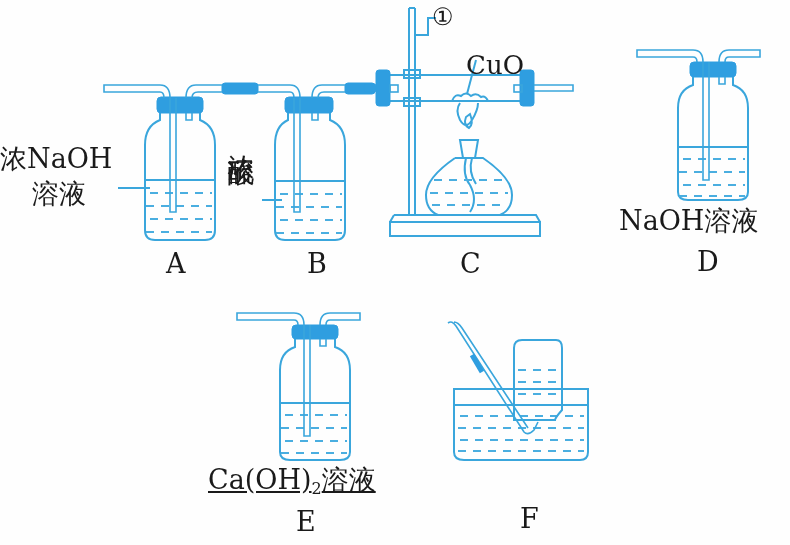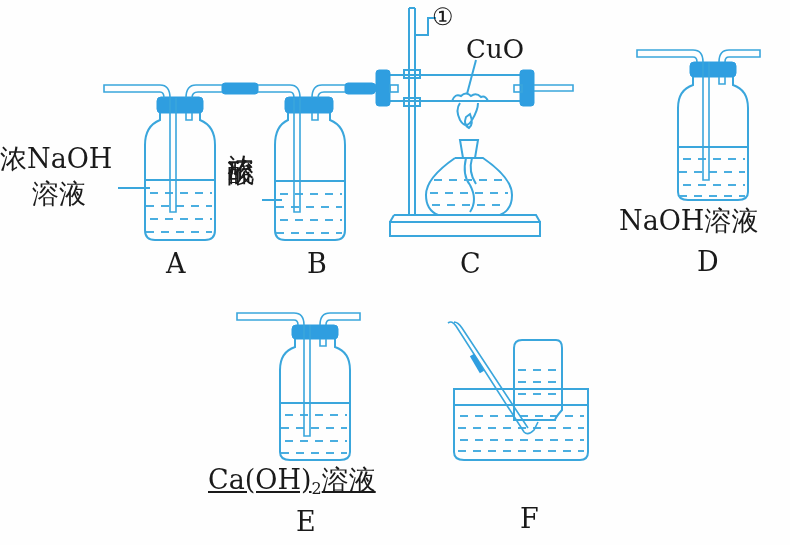--- a/index.html
+++ b/index.html
@@ -142,21 +142,21 @@
   </svg>
 
   <div class="lbl big" style="left:0px;top:145px;">浓NaOH</div>
   <div class="lbl big" style="left:32px;top:180px;">溶液</div>
   <div class="lbl letter" style="left:166px;top:250px;">A</div>
 
   <div class="lbl big vert" style="left:228px;top:133px;">浓硫酸</div>
   <div class="lbl letter" style="left:307px;top:250px;">B</div>
 
   <div class="lbl mid" style="left:432px;top:5px;font-size:24px;">①</div>
-  <div class="lbl mid" style="left:466px;top:36px;">CuO</div>
+  <div class="lbl mid" style="left:466px;top:52px;">CuO</div>
   <div class="lbl letter" style="left:460px;top:250px;">C</div>
 
   <div class="lbl big" style="left:619px;top:207px;">NaOH溶液</div>
   <div class="lbl letter" style="left:697px;top:248px;">D</div>
 
   <div class="lbl big" style="left:208px;top:466px;text-decoration:underline;"><span>Ca(OH)</span><sub>2</sub><span>溶液</span></div>
   <div class="lbl letter" style="left:296px;top:508px;">E</div>
 
   <div class="lbl letter" style="left:520px;top:505px;">F</div>
 </div>

